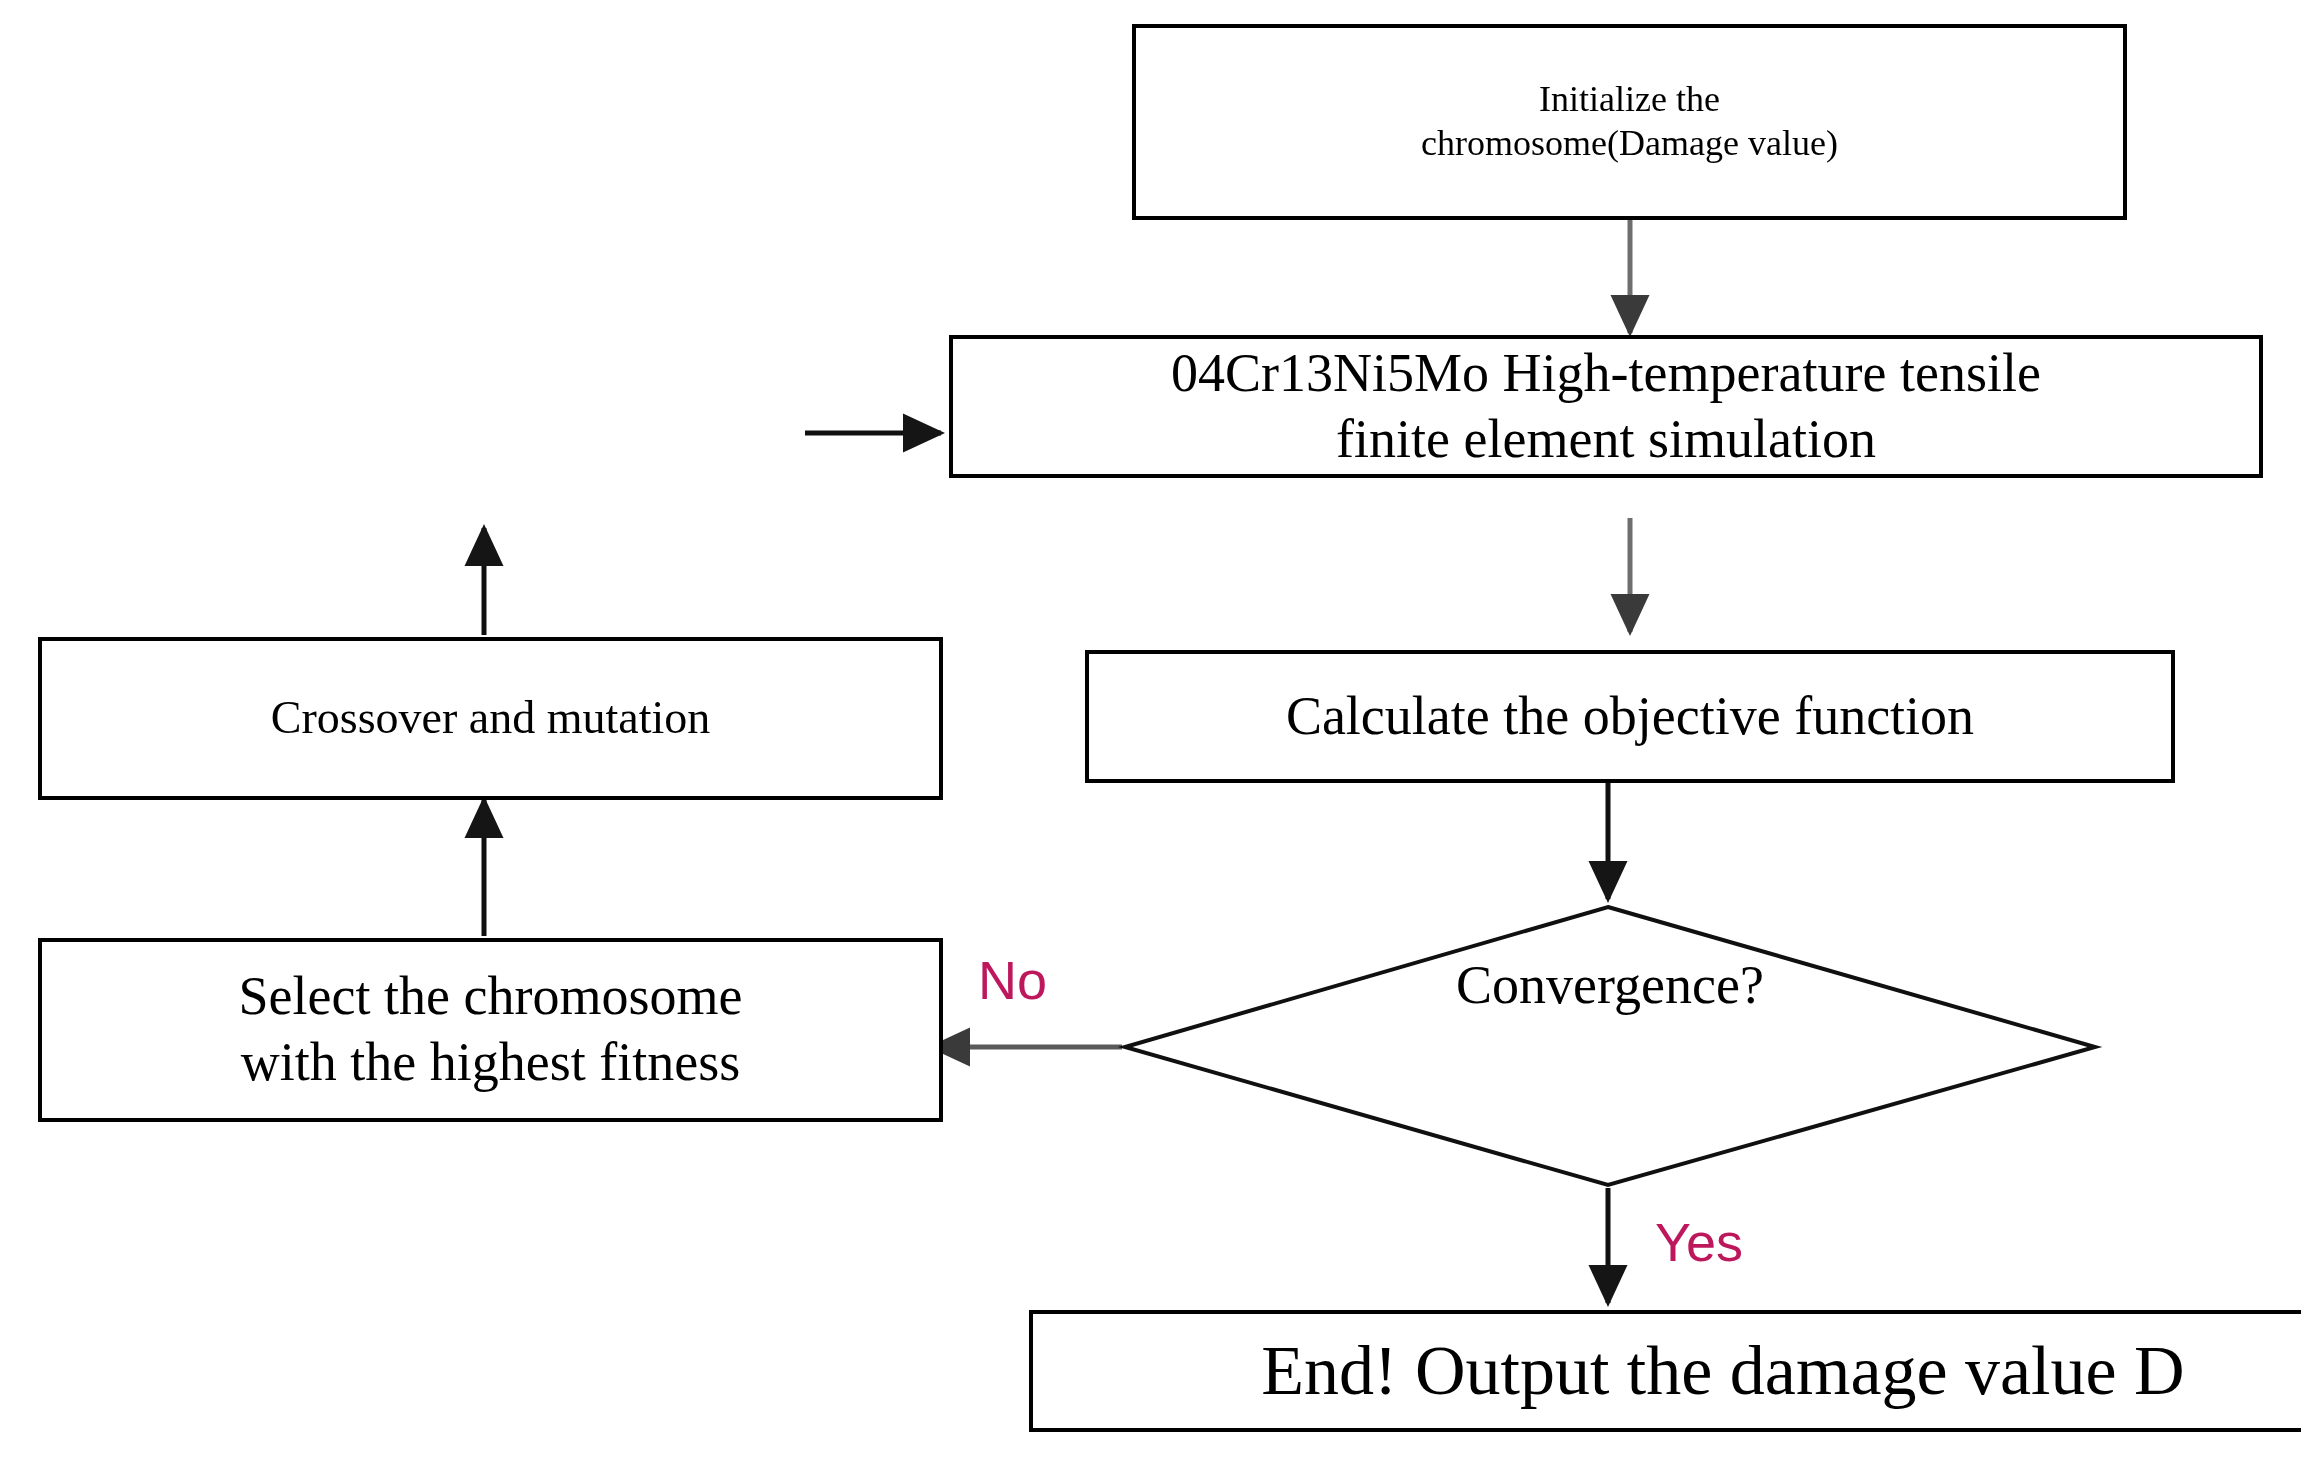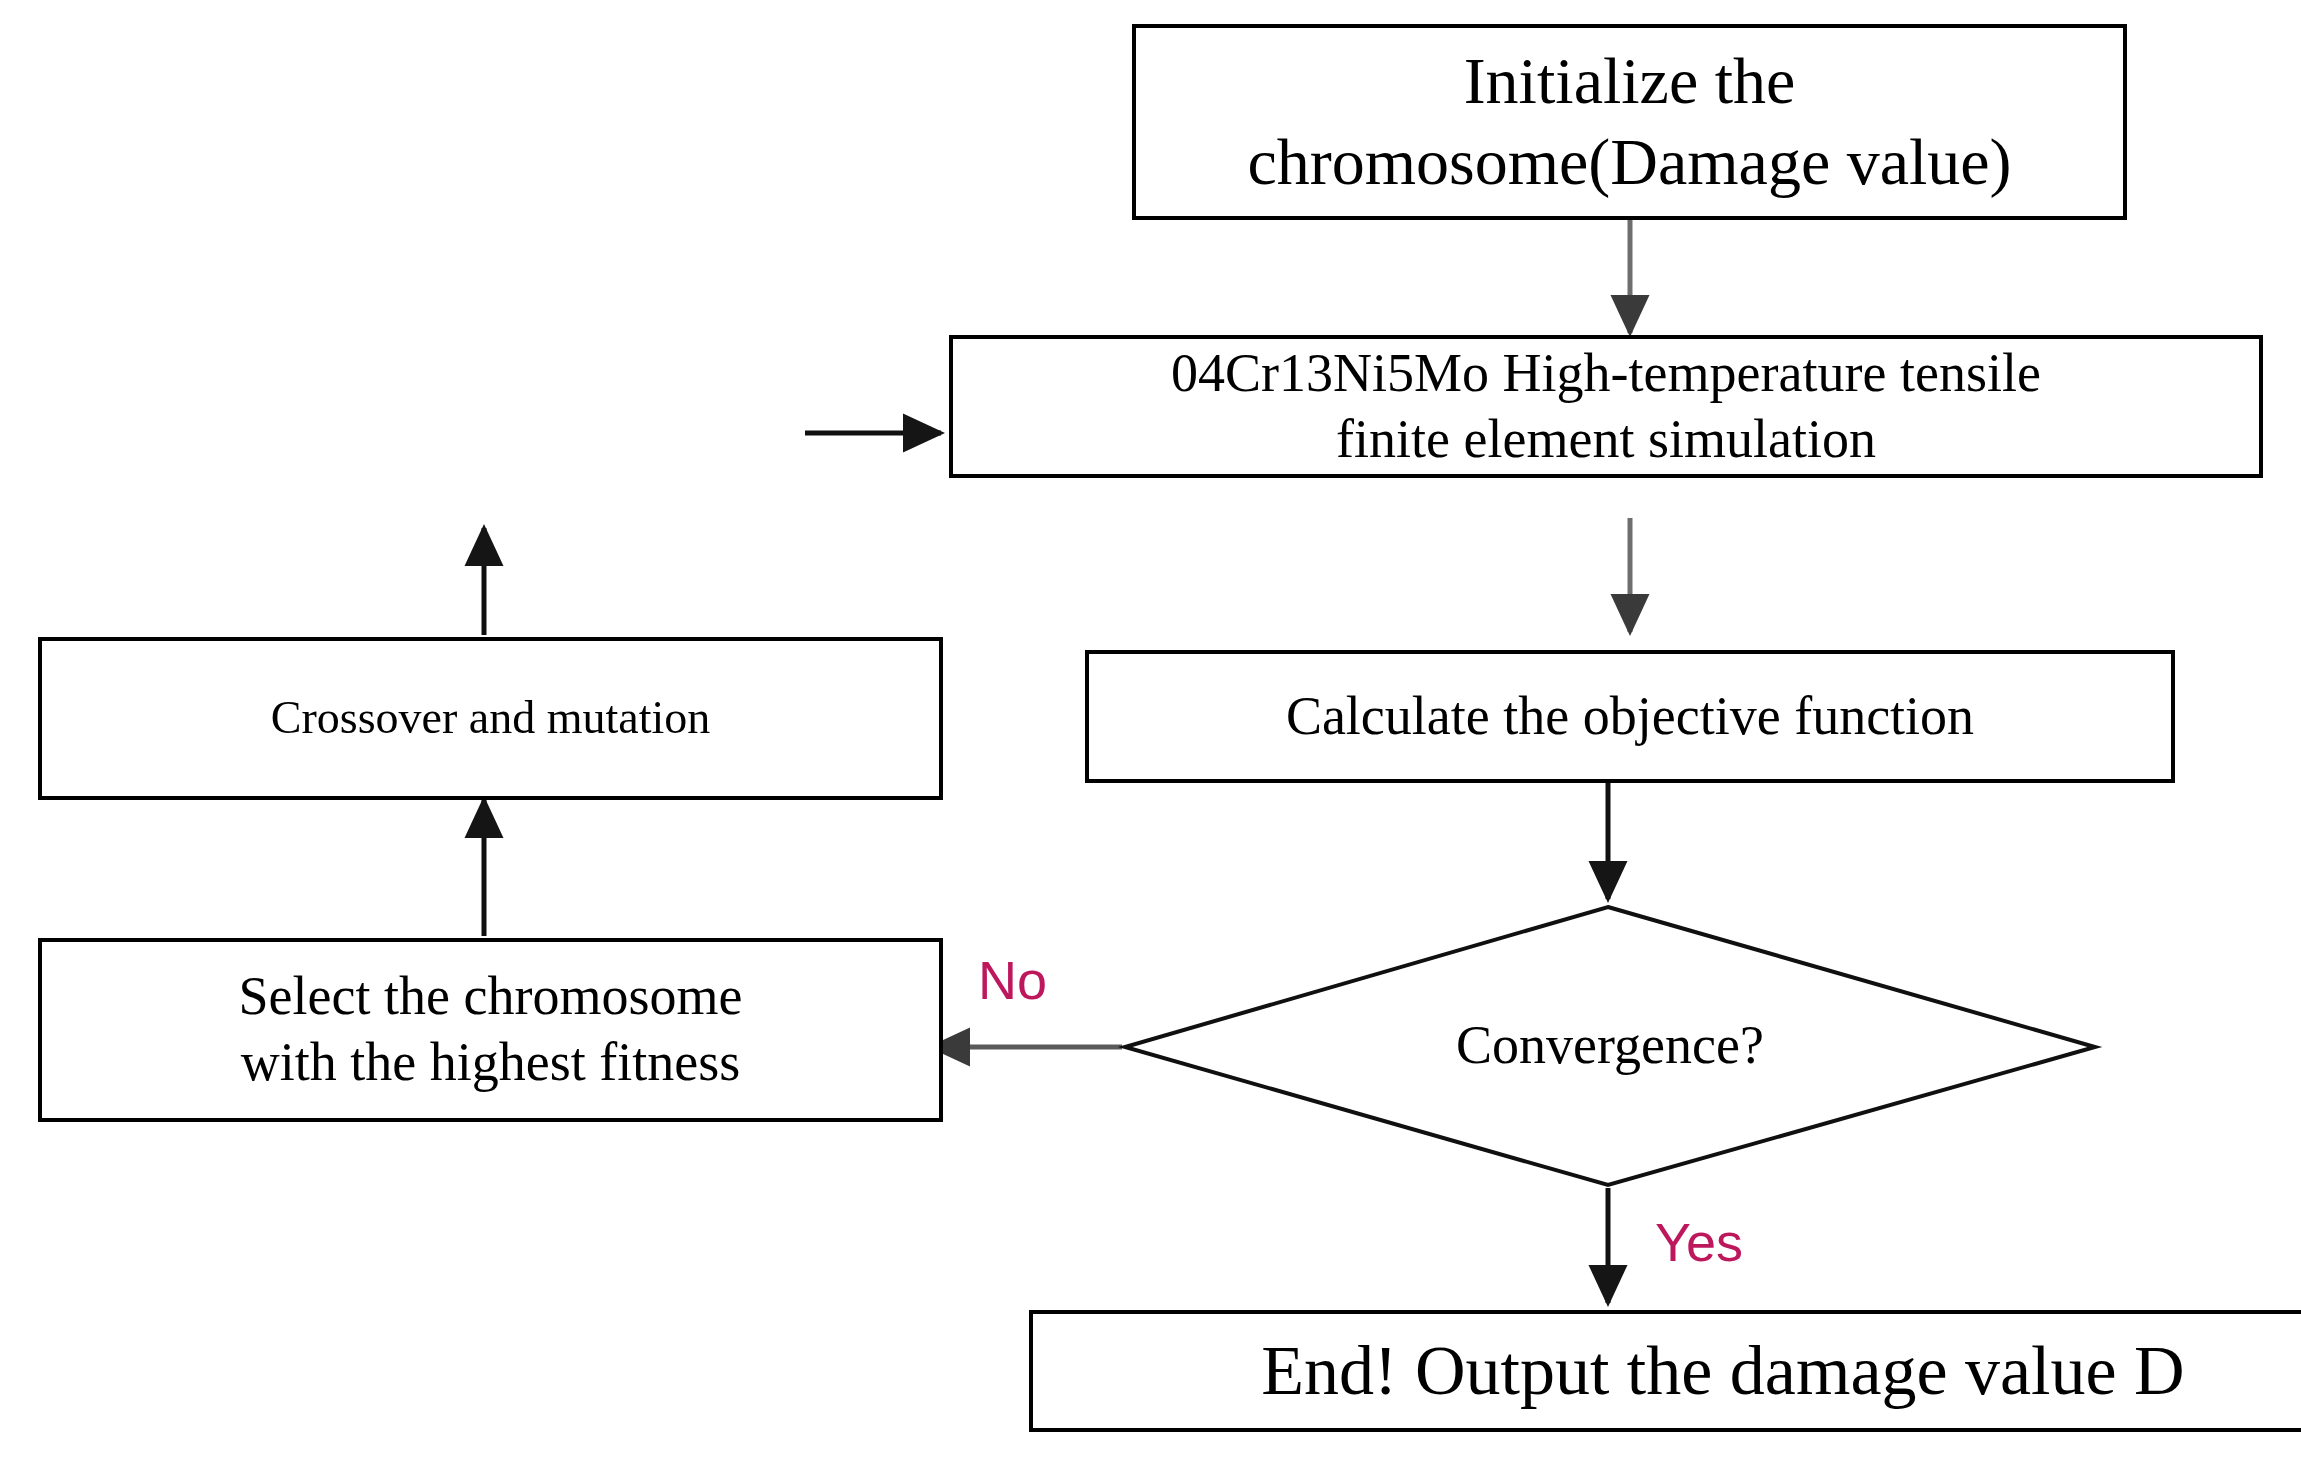--- a/index.html
+++ b/index.html
@@ -100,35 +100,35 @@
 
     <g>
       <line x1="1608" y1="1188" x2="1608" y2="1303" stroke="#101010" stroke-width="5" marker-end="url(#ah)"></line>
     </g>
 
     <g>
       <polygon points="1608,907 2095,1047 1608,1185 1125,1047" fill="#ffffff" stroke="#101010" stroke-width="4"></polygon>
     </g>
   </svg>
 
-  <div class="node" style="left:1132px; top:24px; width:995px; height:196px; font-size:66px;">Initialize the
+  <div class="node" style="left:1132px; top:24px; width:995px; height:196px; font-size:36px;">Initialize the
 chromosome(Damage value)</div>
 
 
   <div class="node" style="left:949px; top:335px; width:1314px; height:143px; font-size:54px;">04Cr13Ni5Mo High-temperature tensile
 finite element simulation</div>
 
   <div class="node" style="left:38px; top:637px; width:905px; height:163px; font-size:46px;">Crossover and mutation</div>
 
   <div class="node" style="left:1085px; top:650px; width:1090px; height:133px; font-size:54px;">Calculate the objective function</div>
 
   <div class="node" style="left:38px; top:938px; width:905px; height:184px; font-size:54px;">Select the chromosome
 with the highest fitness</div>
 
-  <div class="diamond-label" style="left:1380px; top:1018px; width:460px; font-size:54px;">Convergence?</div>
+  <div class="diamond-label" style="left:1380px; top:958px; width:460px; font-size:54px;">Convergence?</div>
 
   <div class="node" style="left:1029px; top:1310px; width:1388px; height:122px; font-size:70px;">End! Output the damage value D</div>
 
   <div class="edge-label" style="left:978px; top:953px; font-size:54px;">No</div>
 
   <div class="edge-label" style="left:1655px; top:1215px; font-size:54px;">Yes</div>
 
 </div>
 
 </body></html>

